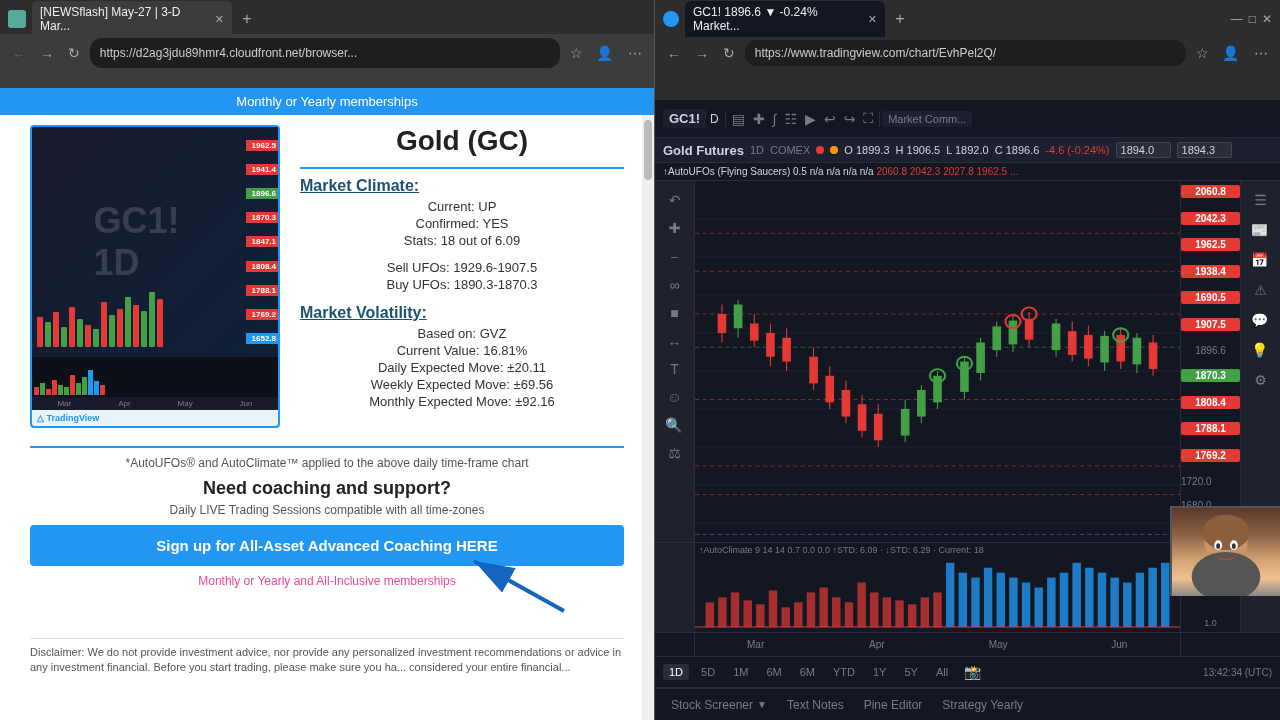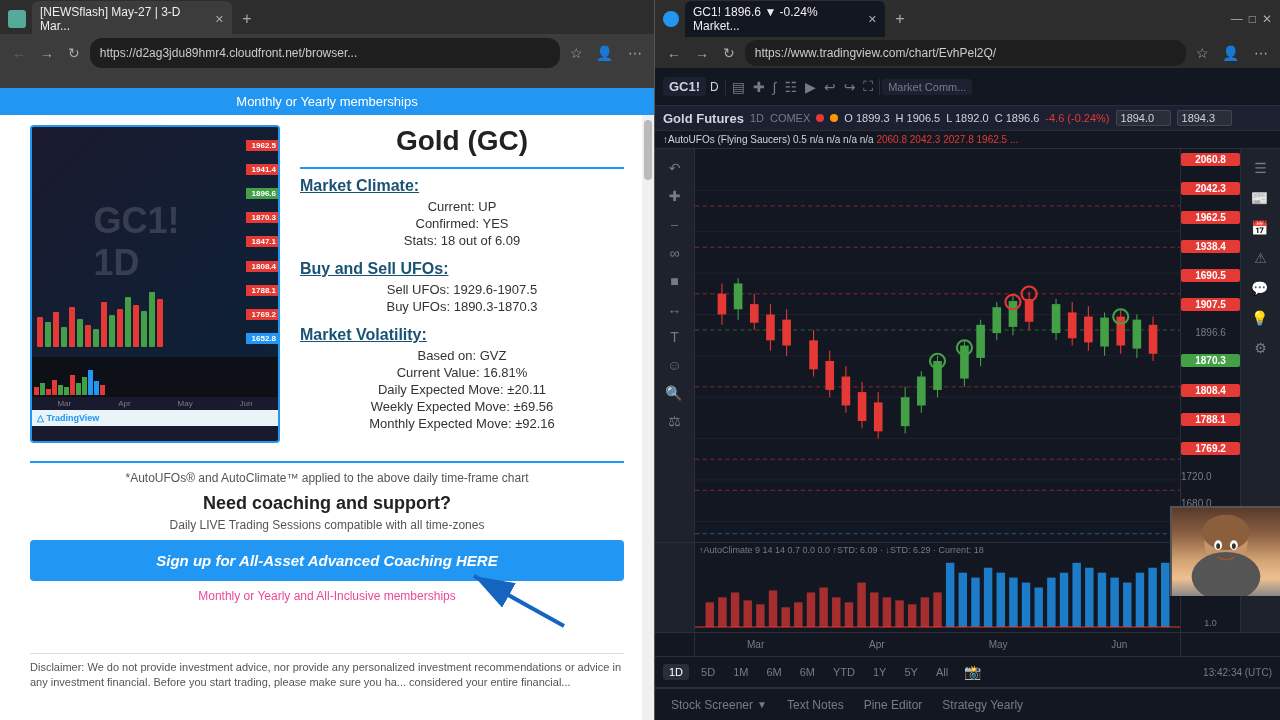--- a/index.html
+++ b/index.html
@@ -183,21 +183,20 @@
       background: #2196f3;
       color: white;
       border: none;
       padding: 12px 20px;
       font-size: 15px;
       font-weight: bold;
       border-radius: 4px;
       width: 100%;
       cursor: pointer;
       position: relative;
-      font-style: italic;
     }
 
     .btn-sub-text {
       font-size: 12px; color: #ec4899; margin-top: 6px;
     }
 
     .disclaimer-section {
       margin-top: 8px; border-top: 1px solid #ddd; padding-top: 6px;
     }
 
@@ -209,21 +208,21 @@
     .right-browser {
       flex: 1;
       height: 720px;
       background: #131722;
       display: flex;
       flex-direction: column;
     }
 
     .right-chrome {
       background: #2d2d2d;
-      height: 68px;
+      height: 100px;
       flex-shrink: 0;
     }
 
     .right-tab-bar {
       display: flex; align-items: center; padding: 4px 8px 0; height: 34px;
     }
 
     .right-tab-active {
       background: #131722;
       color: #eee;
@@ -511,21 +510,20 @@
               <span>Confirmed:</span>
               <span>YES</span>
             </div>
             <div class="info-line">
               <span>Stats:</span>
               <span>18 out of 6.09</span>
             </div>
           </div>
 
           <div class="info-block">
-            <div class="info-heading">Buy and Sell UFOs:</div>
             <div class="info-line">
               <span>Sell UFOs:</span>
               <span>1929.6-1907.5</span>
             </div>
             <div class="info-line">
               <span>Buy UFOs:</span>
               <span>1890.3-1870.3</span>
             </div>
           </div>
 

